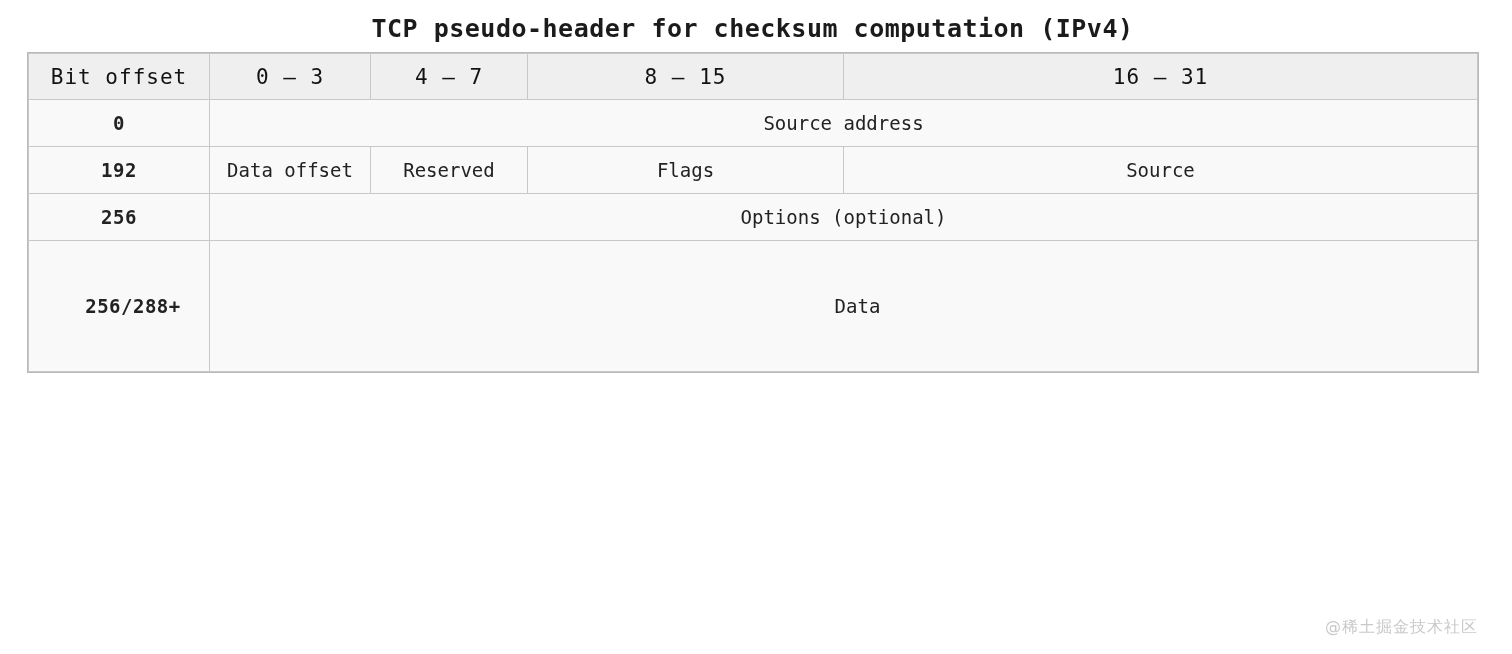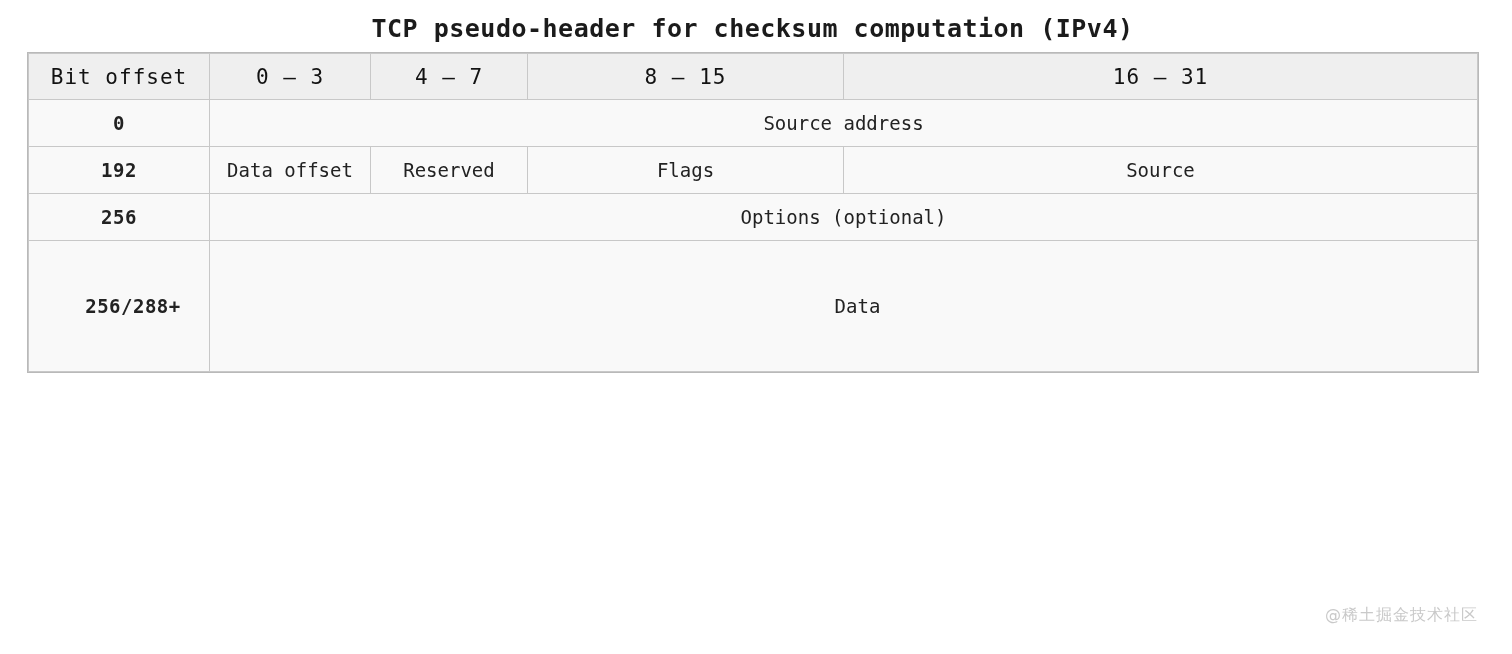--- a/index.html
+++ b/index.html
@@ -85,21 +85,21 @@
   }
 
   tr.rowline td { height: 46px; }
   tr.datarow td { height: 130px; padding-left: 28px; }
 
   td.pink { background: #fbdad7; }
 
   .watermark {
     position: absolute;
     right: 34px;
-    bottom: 28px;
+    bottom: 16px;
     font-family: "DejaVu Sans", "Liberation Sans", sans-serif;
     font-size: 16px;
     color: #c9c9c9;
     letter-spacing: 1px;
     white-space: nowrap;
     pointer-events: none;
     text-align: right;
   }
 </style>
 </head>

